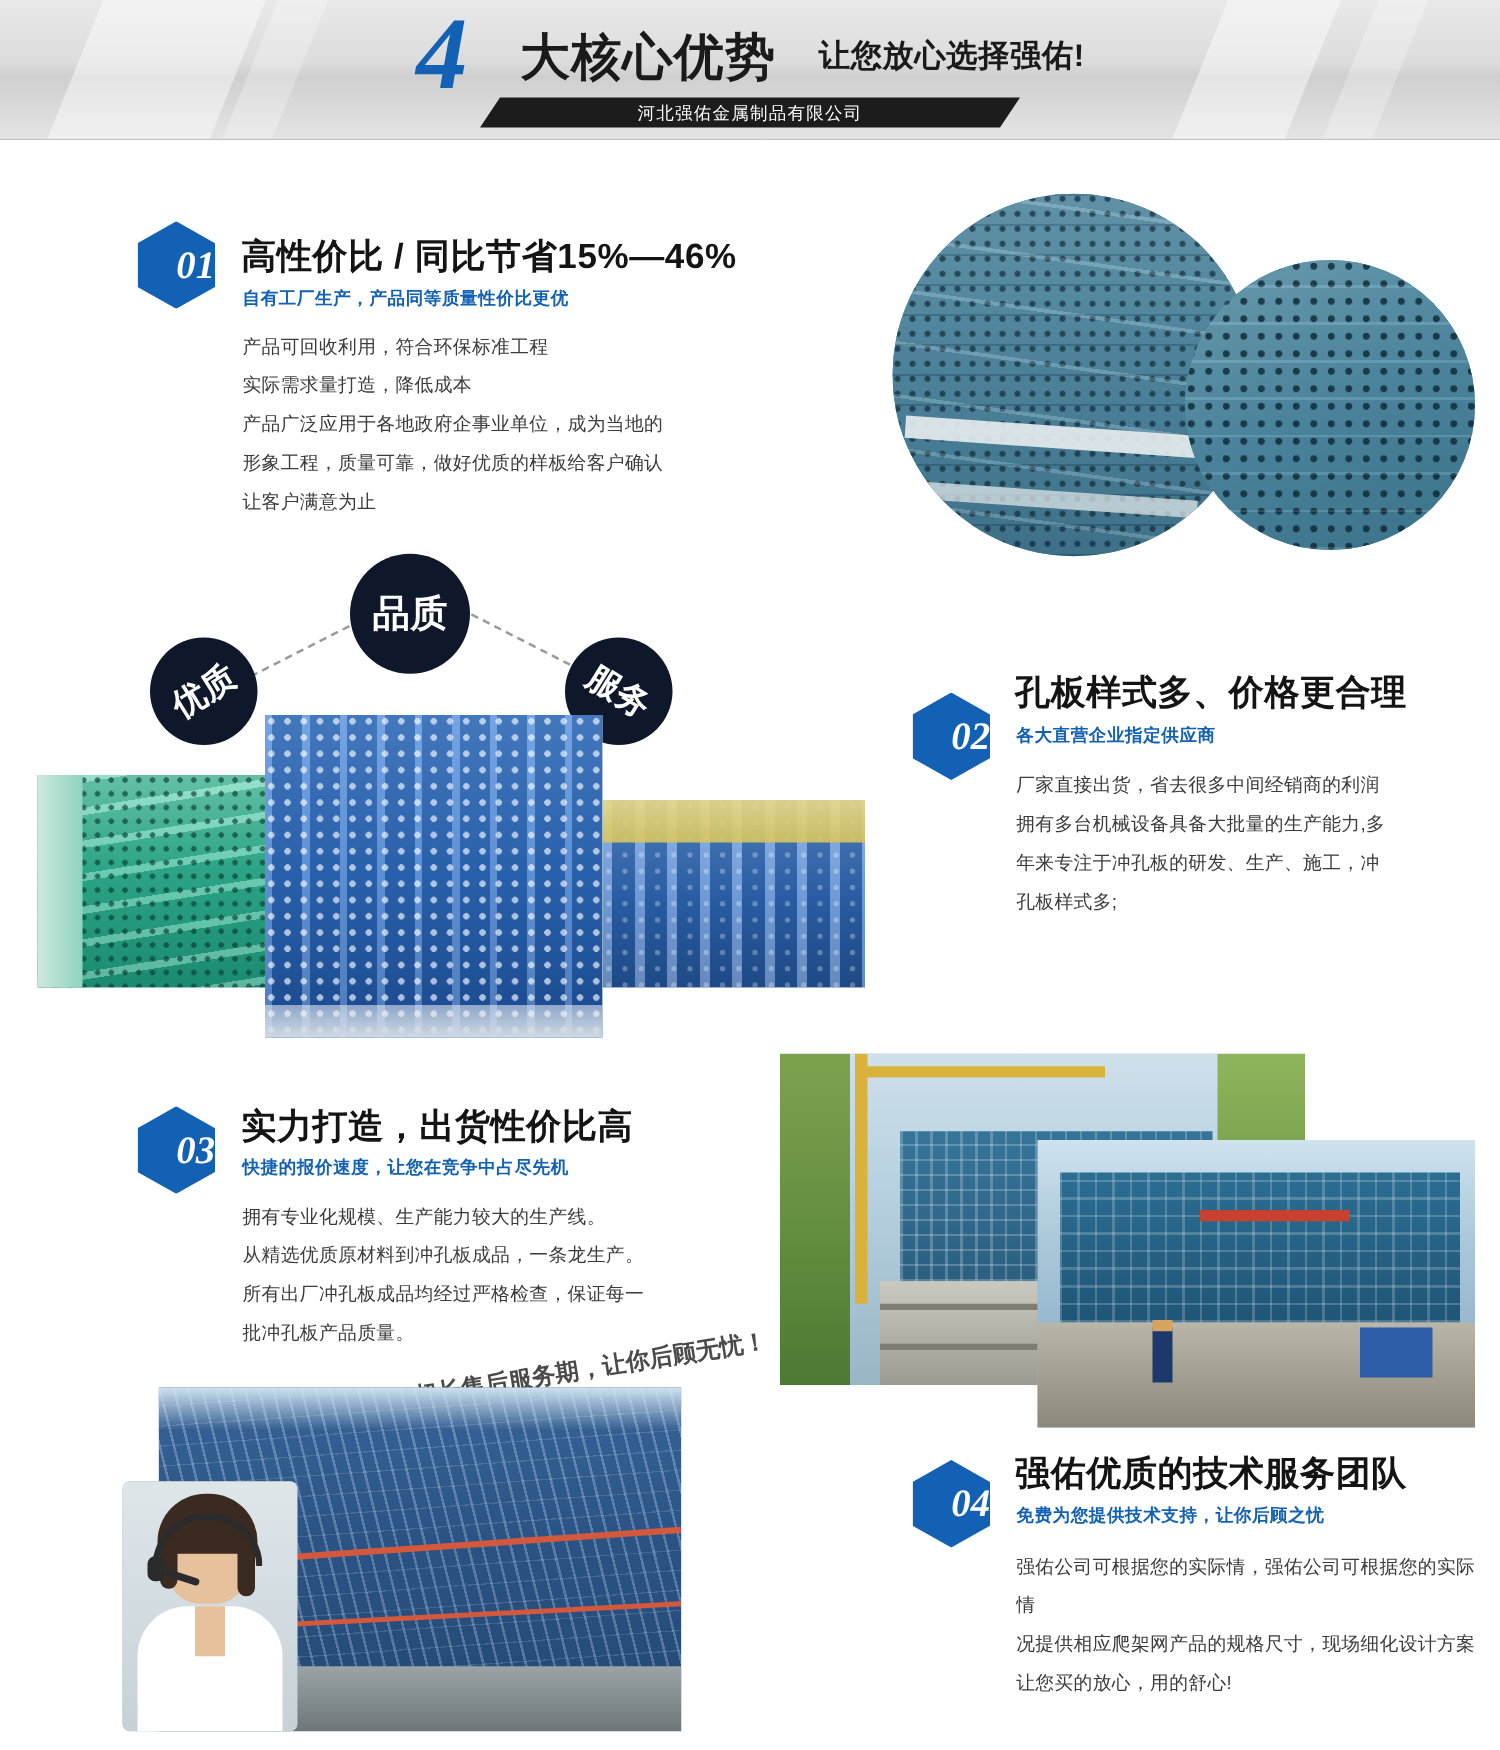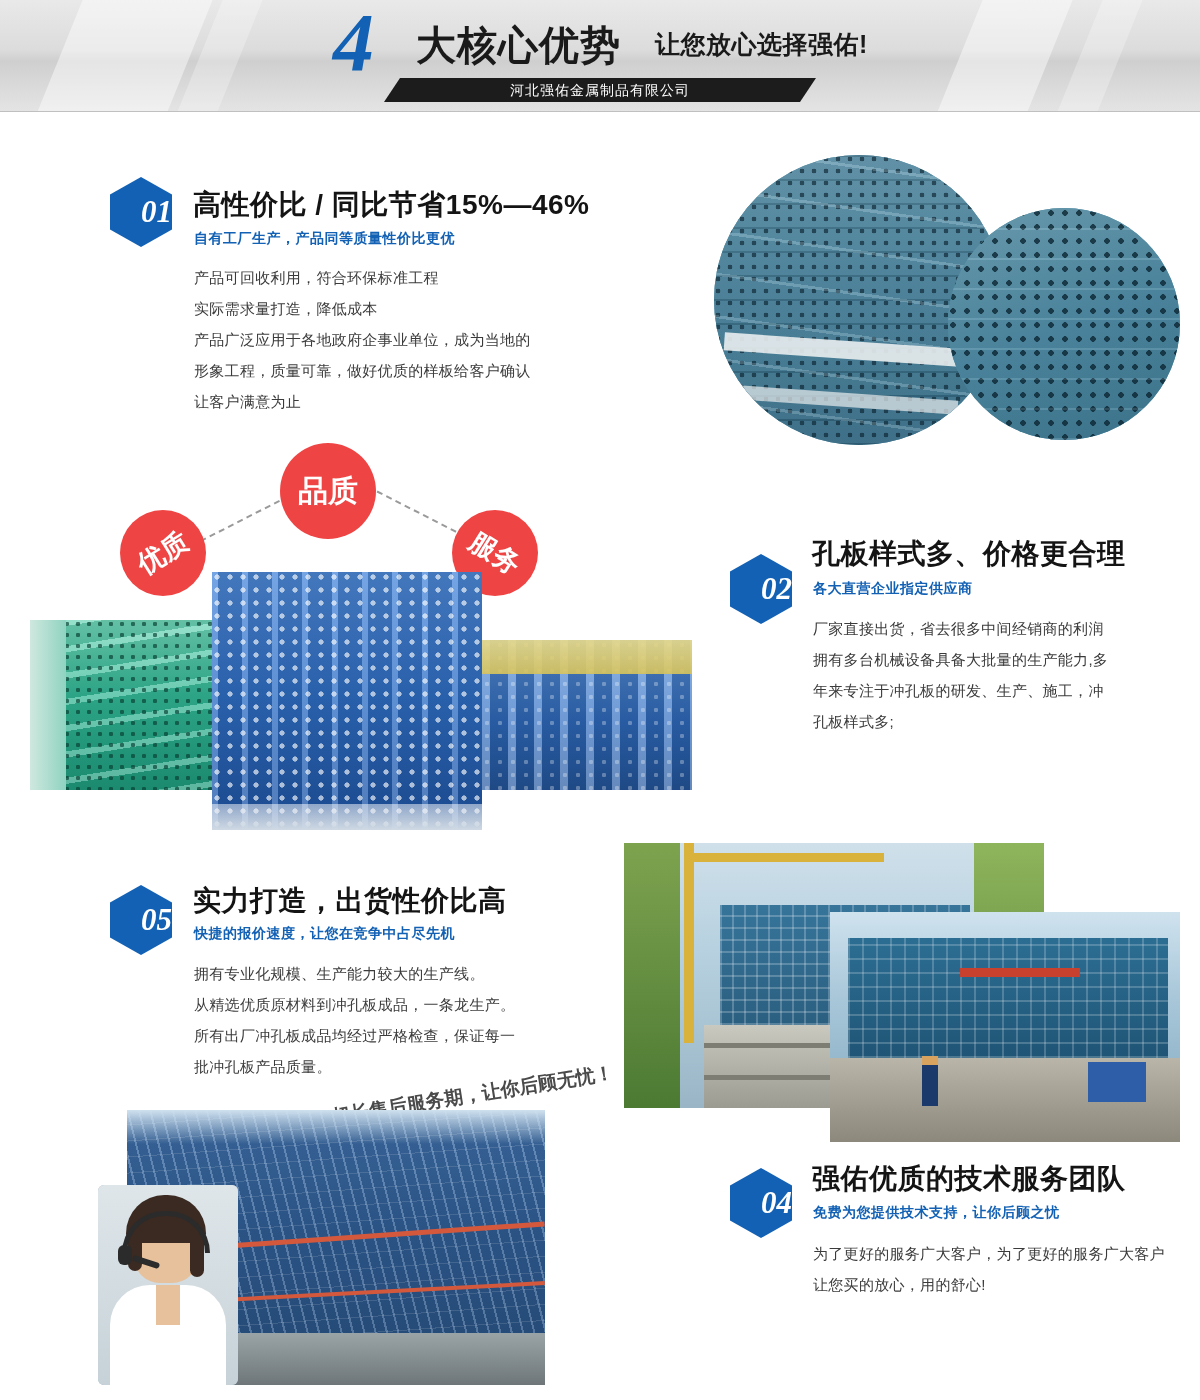--- a/index.html
+++ b/index.html
@@ -137,21 +137,21 @@
   }
   .mesh {
     position: absolute;
     left: 0; top: 0; right: 0; bottom: 0;
   }
 
   
   .qc {
     position: absolute;
     border-radius: 50%;
-    background: #ef4444;
+    background: #0f172a;
     color: #fff;
     font-weight: 700;
     text-align: center;
     display: flex;
     align-items: center;
     justify-content: center;
   }
   .qc-main { width: 96px; height: 96px; font-size: 30px; }
   .qc-side { width: 86px; height: 86px; font-size: 27px; }
   .rot-l { transform: rotate(-32deg); }
@@ -266,21 +266,21 @@
 <div class="num-badge" style="left:730px;top:554px;">02</div>
 <div class="sec-title" style="left:812px;top:535px;">孔板样式多、价格更合理</div>
 <div class="sec-sub" style="left:813px;top:580px;">各大直营企业指定供应商</div>
 <div class="sec-body" style="left:813px;top:613px;width:380px;">
   <div>厂家直接出货，省去很多中间经销商的利润</div>
   <div>拥有多台机械设备具备大批量的生产能力,多</div>
   <div>年来专注于冲孔板的研发、生产、施工，冲</div>
   <div>孔板样式多;</div>
 </div>
 
-<div class="num-badge" style="left:110px;top:885px;">05</div>
+<div class="num-badge" style="left:110px;top:885px;">03</div>
 <div class="sec-title" style="left:193px;top:882px;">实力打造，出货性价比高</div>
 <div class="sec-sub" style="left:194px;top:925px;">快捷的报价速度，让您在竞争中占尽先机</div>
 <div class="sec-body" style="left:194px;top:958px;width:400px;">
   <div>拥有专业化规模、生产能力较大的生产线。</div>
   <div>从精选优质原材料到冲孔板成品，一条龙生产。</div>
   <div>所有出厂冲孔板成品均经过严格检查，保证每一</div>
   <div>批冲孔板产品质量。</div>
 </div>
 
 <div class="photo" style="left:624px;top:843px;width:420px;height:265px;">
@@ -335,15 +335,16 @@
   <div style="position:absolute;left:20px;top:60px;width:14px;height:20px;background:#2b2b2b;border-radius:6px;"></div>
   <div style="position:absolute;left:34px;top:74px;width:28px;height:6px;background:#2b2b2b;border-radius:3px;transform:rotate(18deg);"></div>
   <div style="position:absolute;left:12px;top:100px;width:116px;height:100px;background:#ffffff;border-radius:40px 40px 0 0;"></div>
   <div style="position:absolute;left:58px;top:100px;width:24px;height:40px;background:#e7c09c;"></div>
 </div>
 
 <div class="num-badge" style="left:730px;top:1168px;">04</div>
 <div class="sec-title" style="left:812px;top:1160px;">强佑优质的技术服务团队</div>
 <div class="sec-sub" style="left:813px;top:1204px;">免费为您提供技术支持，让你后顾之忧</div>
 <div class="sec-body" style="left:813px;top:1238px;width:380px;">
-  <div>为了更好的服务广大客户，为了更好的服务广大客户</div>
+  <div>强佑公司可根据您的实际情，强佑公司可根据您的实际情</div>
+  <div>况提供相应爬架网产品的规格尺寸，现场细化设计方案</div>
   <div>让您买的放心，用的舒心!</div>
 </div>
 
 </body></html>

